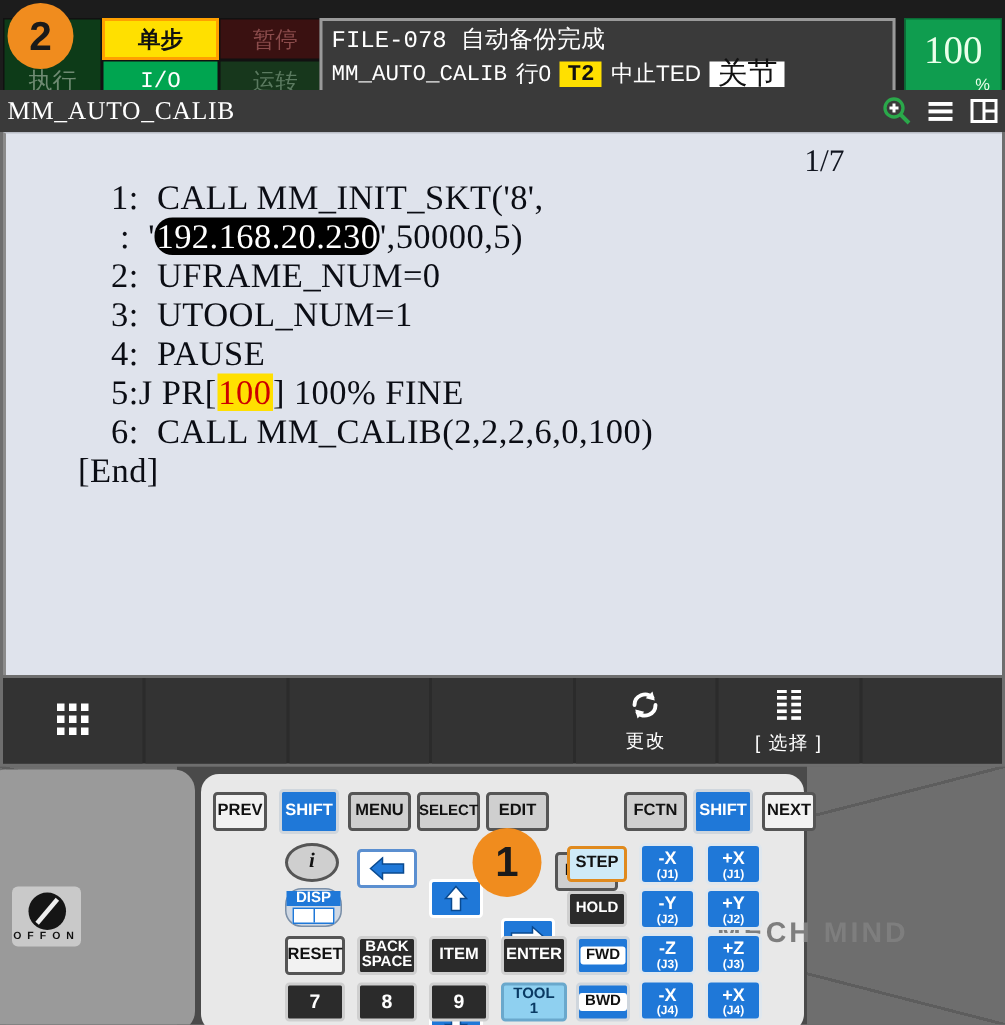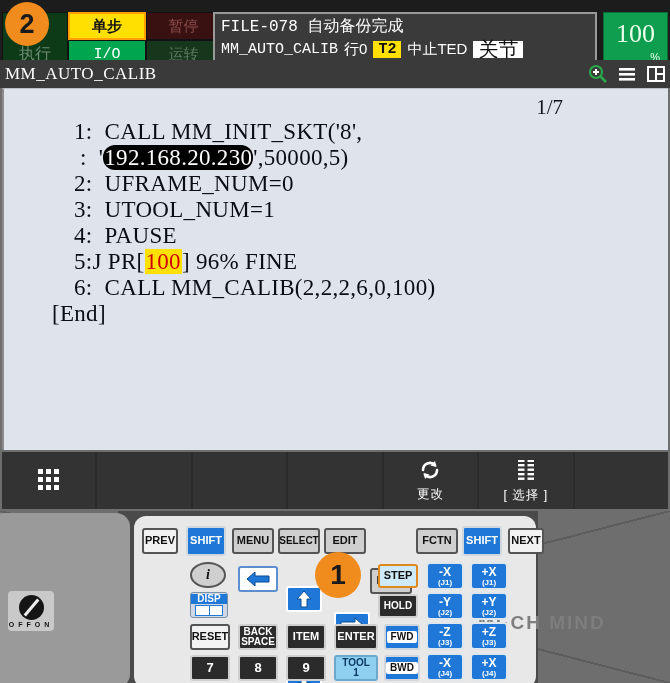--- a/index.html
+++ b/index.html
@@ -105,21 +105,21 @@
   .k-jog .big{font-size:12px;font-weight:bold;line-height:1;}
   .k-jog .sub{font-size:8px;line-height:1;margin-top:1px;}
   .k-arrow{background:#1f78d8;border:2px solid #ffffff;position:relative;}
   .k-arrowwhite{background:#ffffff;border:2px solid #5b8fd0;position:relative;}
   .onoff{position:absolute;left:8px;top:80px;width:44px;height:40px;background:#c9c9c9;
     border-radius:4px;display:flex;flex-direction:column;align-items:center;justify-content:center;}
   .knob{width:25px;height:25px;border-radius:50%;background:#151515;position:relative;}
   .knob::after{content:"";position:absolute;left:11px;top:2px;width:3px;height:21px;background:#eee;
     transform:rotate(40deg);transform-origin:center;}
   .onoff-lbl{font-size:7px;color:#111;margin-top:1px;letter-spacing:4px;font-weight:bold;}
-  .dispk{display:flex;flex-direction:column;align-items:center;justify-content:center;}
+  .dispk{display:flex;flex-direction:column;align-items:center;justify-content:center;border-radius:11px;}
   .dispk .t{background:#1f78d8;color:#fff;width:100%;font-size:10px;font-weight:bold;}
   .dispk .b{background:#fff;width:26px;height:9px;border:1px solid #1f78d8;margin-top:1px;
     display:flex;}
   .dispk .b i{flex:1;border-right:1px solid #1f78d8;}
   .dispk .b i:last-child{border-right:none;}
 </style>
 </head>
 <body>
 
 <div class="screen">
@@ -203,21 +203,21 @@
       <div class="pline"><span>1:</span>  <span>CALL MM_INIT_SKT('8',</span></div>
 
       <div class="pline"><span> :</span>  <span>'</span><span class="hl-inv">192.168.20.230</span><span>',50000,5)</span></div>
 
       <div class="pline"><span>2:</span>  <span>UFRAME_NUM=0</span></div>
 
       <div class="pline"><span>3:</span>  <span>UTOOL_NUM=1</span></div>
 
       <div class="pline"><span>4:</span>  <span>PAUSE</span></div>
 
-      <div class="pline"><span>5:J</span> <span>PR[</span><span class="hl-yel">100</span><span>] 96% FINE</span></div>
+      <div class="pline"><span>5:J</span> <span>PR[</span><span class="hl-yel">100</span><span>] 100% FINE</span></div>
 
       <div class="pline"><span>6:</span>  <span>CALL MM_CALIB(2,2,2,6,0,100)</span></div>
 
       <div class="pline endline" style="padding-left:48px;"><span>[End]</span></div>
 
     </div>
   </div>
 
   <div class="softbar">
     <div class="sk">

